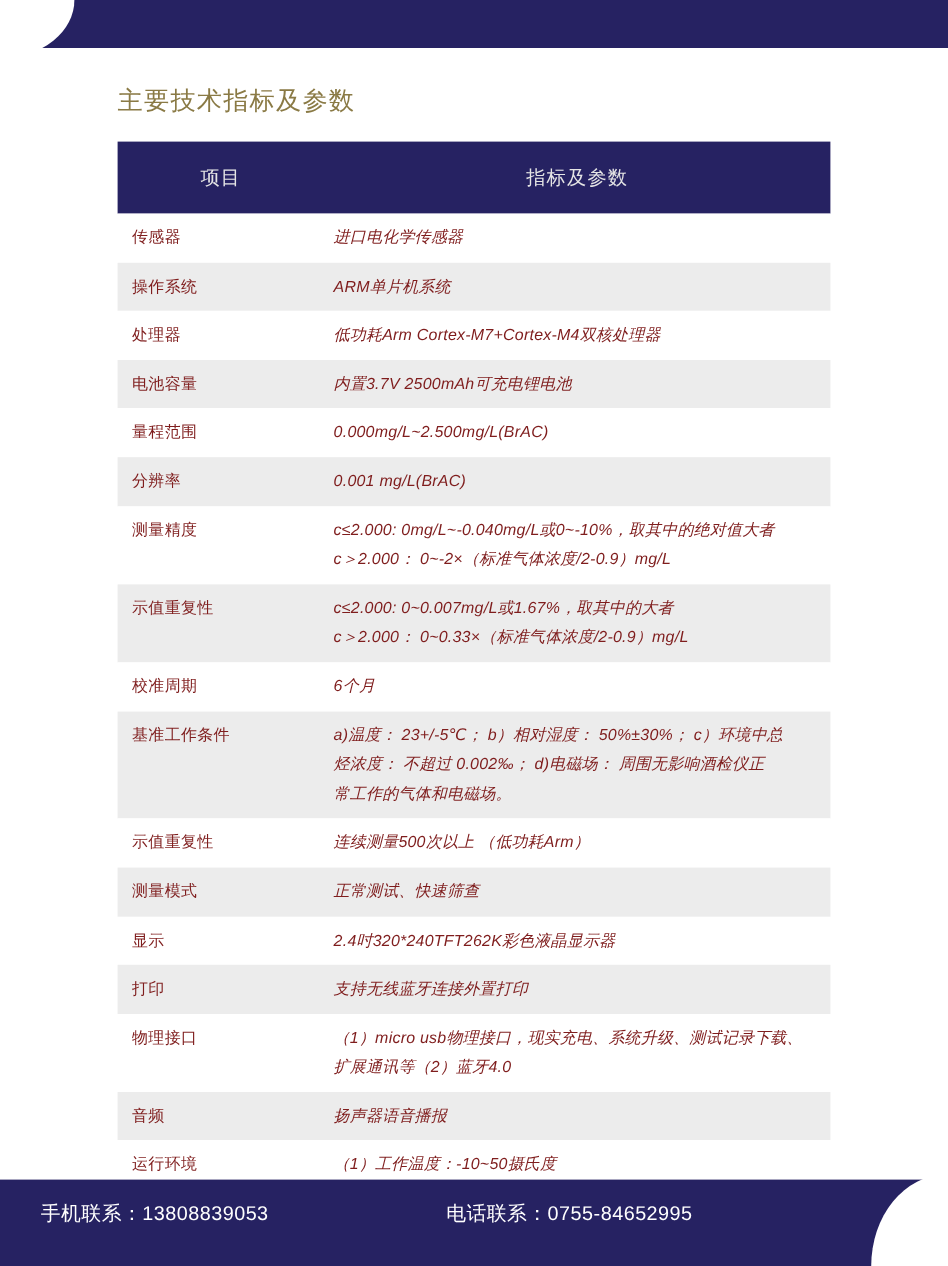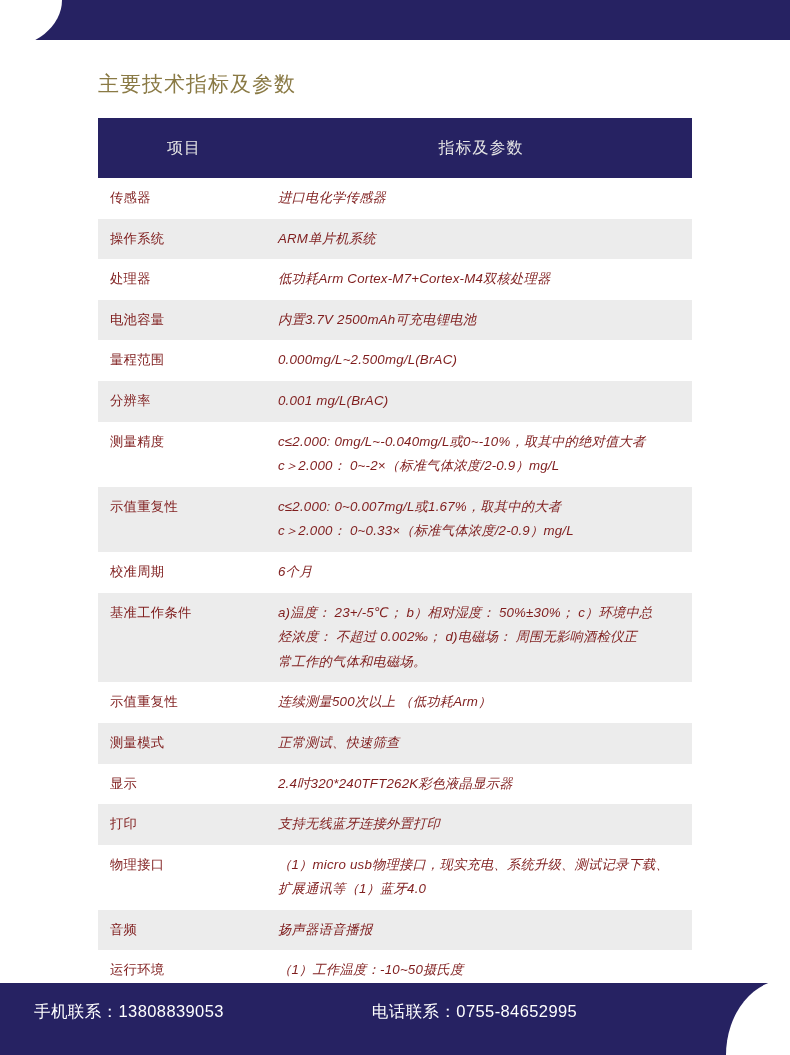--- a/index.html
+++ b/index.html
@@ -231,21 +231,21 @@
         <tr class="shade">
           <td class="key">打印</td>
           <td class="val">
             <span class="val-line">支持无线蓝牙连接外置打印</span>
           </td>
         </tr>
         <tr class="plain">
           <td class="key">物理接口</td>
           <td class="val">
             <span class="val-line">（1）micro usb物理接口，现实充电、系统升级、测试记录下载、</span>
-            <span class="val-line">扩展通讯等（1）蓝牙4.0</span>
+            <span class="val-line">扩展通讯等（2）蓝牙4.0</span>
           </td>
         </tr>
         <tr class="shade">
           <td class="key">音频</td>
           <td class="val">
             <span class="val-line">扬声器语音播报</span>
           </td>
         </tr>
         <tr class="plain">
           <td class="key">运行环境</td>

